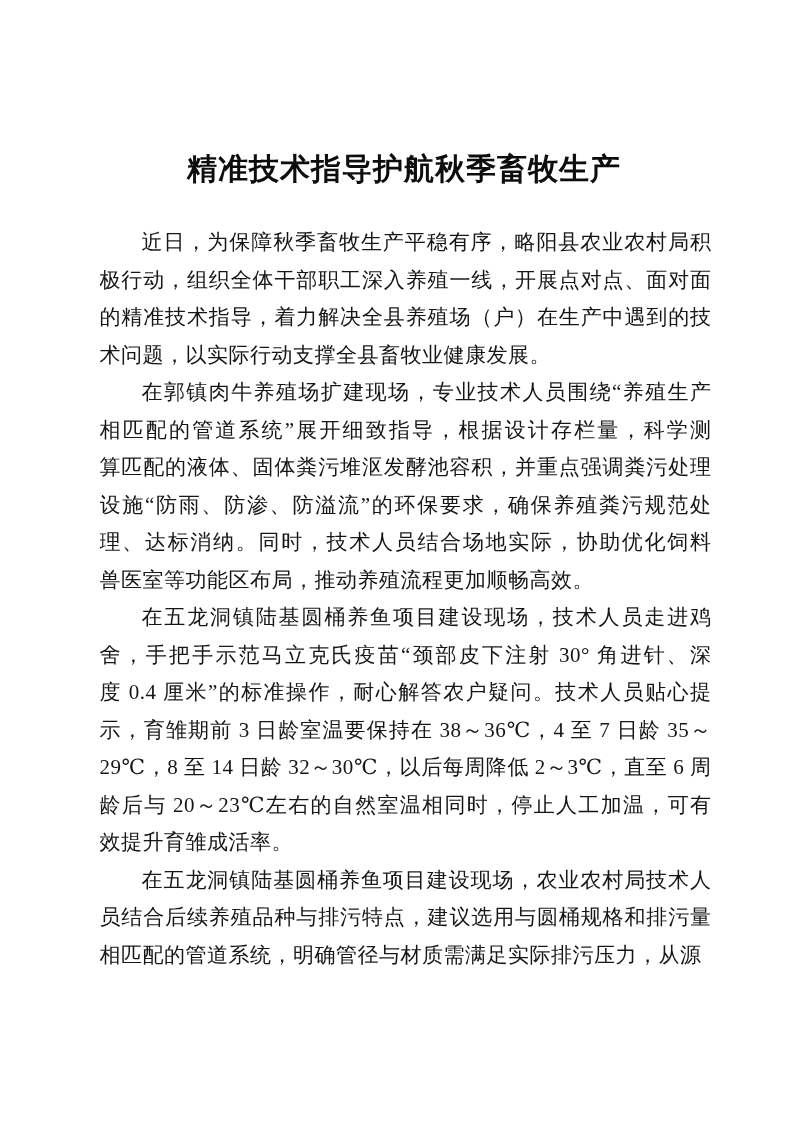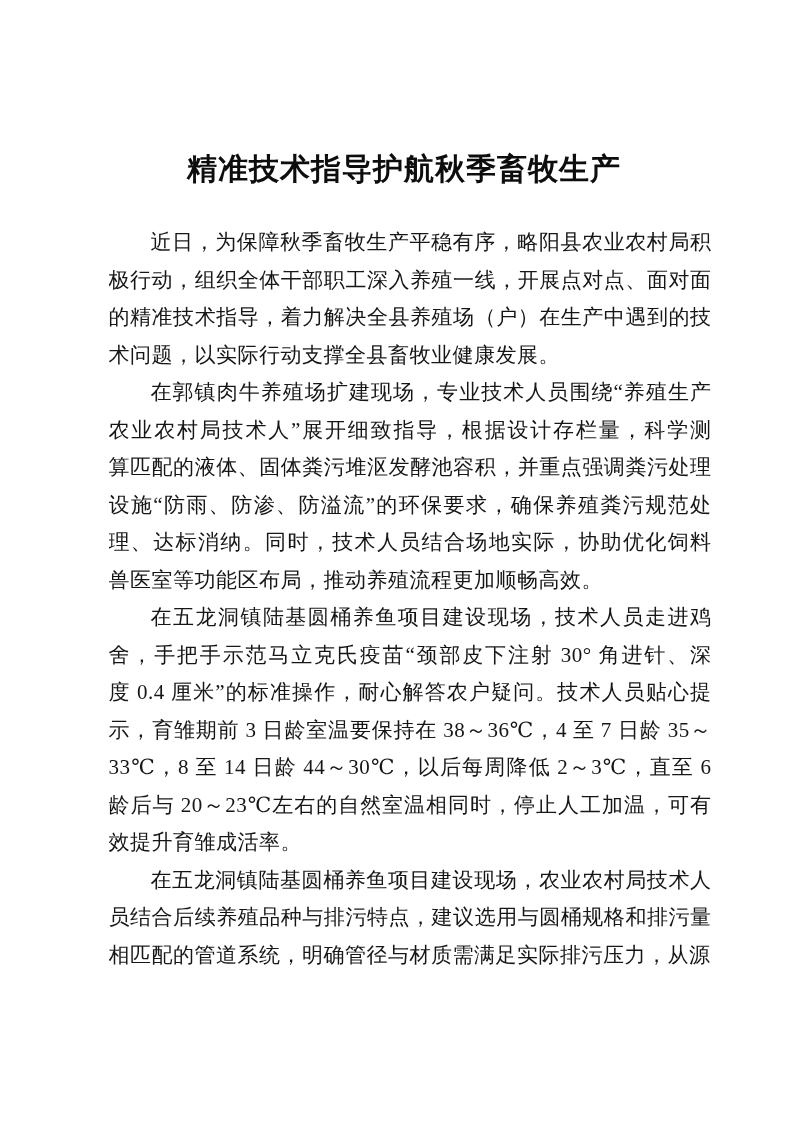--- a/index.html
+++ b/index.html
@@ -33,49 +33,48 @@
     width: 612px;
   }
   .doc-body .line {
     font-size: 21px;
     height: 37.5px;
     line-height: 37.5px;
     letter-spacing: 0.5px;
     text-align: justify;
     text-align-last: justify;
     overflow: hidden;
-    margin-left: 9px;
   }
   .doc-body .line.first {
     text-indent: 2em;
   }
   .doc-body .line.plast {
     text-align-last: left;
   }
 </style>
 </head>
 <body>
 
 <div class="page">
   <h1 class="doc-title">精准技术指导护航秋季畜牧生产</h1>
   <div class="doc-body">
       <div class="line first">近日，为保障秋季畜牧生产平稳有序，略阳县农业农村局积</div>
       <div class="line">极行动，组织全体干部职工深入养殖一线，开展点对点、面对面</div>
       <div class="line">的精准技术指导，着力解决全县养殖场（户）在生产中遇到的技</div>
       <div class="line plast">术问题，以实际行动支撑全县畜牧业健康发展。</div>
       <div class="line first">在郭镇肉牛养殖场扩建现场，专业技术人员围绕“养殖生产</div>
-      <div class="line">农业农村局技术人”展开细致指导，根据设计存栏量，科学测</div>
+      <div class="line">相匹配的管道系统”展开细致指导，根据设计存栏量，科学测</div>
       <div class="line">算匹配的液体、固体粪污堆沤发酵池容积，并重点强调粪污处理</div>
       <div class="line">设施“防雨、防渗、防溢流”的环保要求，确保养殖粪污规范处</div>
       <div class="line">理、达标消纳。同时，技术人员结合场地实际，协助优化饲料间、</div>
       <div class="line plast">兽医室等功能区布局，推动养殖流程更加顺畅高效。</div>
       <div class="line first">在五龙洞镇陆基圆桶养鱼项目建设现场，技术人员走进鸡</div>
       <div class="line">舍，手把手示范马立克氏疫苗“颈部皮下注射 30° 角进针、深</div>
       <div class="line">度 0.4 厘米”的标准操作，耐心解答农户疑问。技术人员贴心提</div>
       <div class="line">示，育雏期前 3 日龄室温要保持在 38～36℃，4 至 7 日龄 35～</div>
-      <div class="line">33℃，8 至 14 日龄 44～30℃，以后每周降低 2～3℃，直至 6 周</div>
+      <div class="line">29℃，8 至 14 日龄 32～30℃，以后每周降低 2～3℃，直至 6 周</div>
       <div class="line">龄后与 20～23℃左右的自然室温相同时，停止人工加温，可有</div>
       <div class="line plast">效提升育雏成活率。</div>
       <div class="line first">在五龙洞镇陆基圆桶养鱼项目建设现场，农业农村局技术人</div>
       <div class="line">员结合后续养殖品种与排污特点，建议选用与圆桶规格和排污量</div>
       <div class="line plast">相匹配的管道系统，明确管径与材质需满足实际排污压力，从源</div>
     </div>
 </div>
 
 </body></html>

